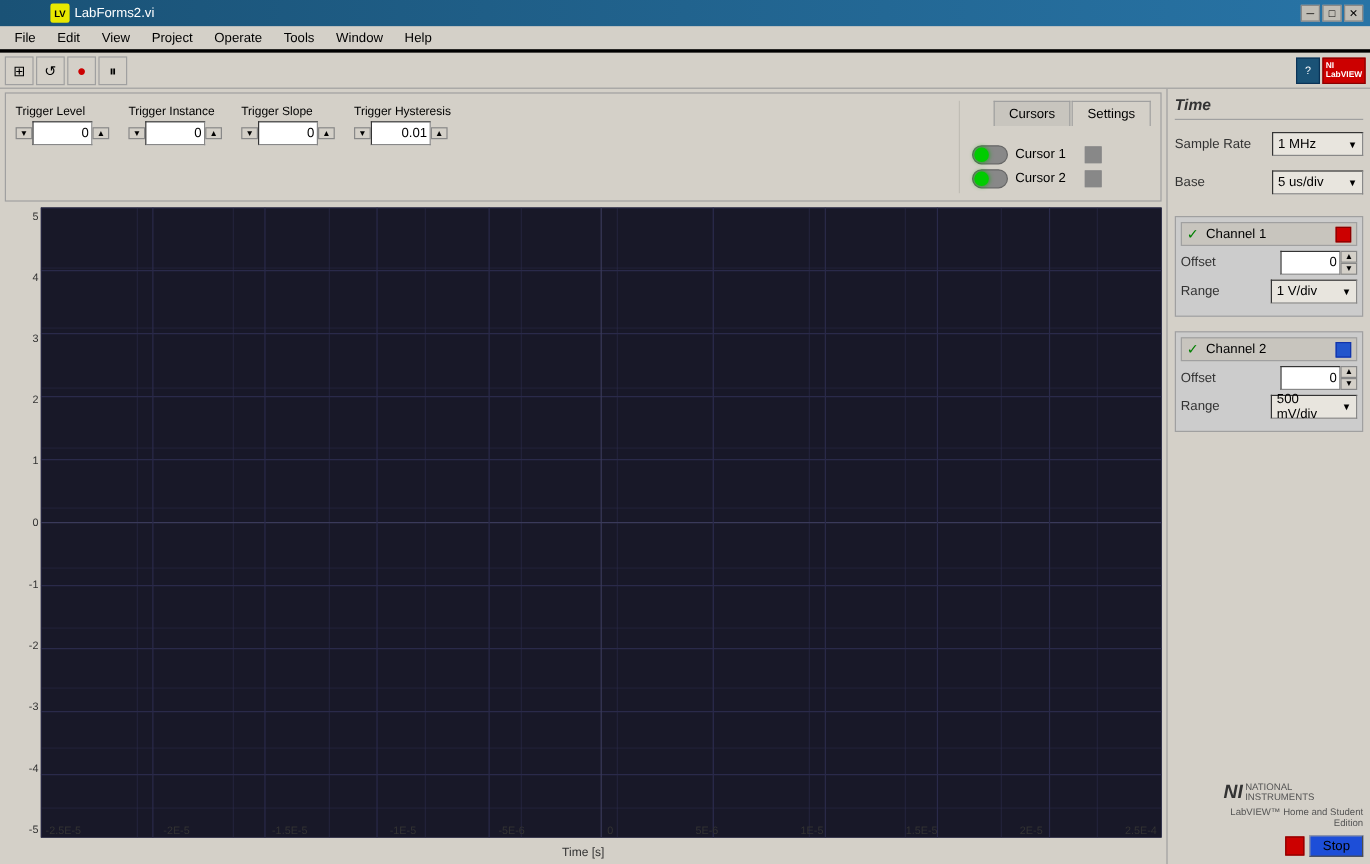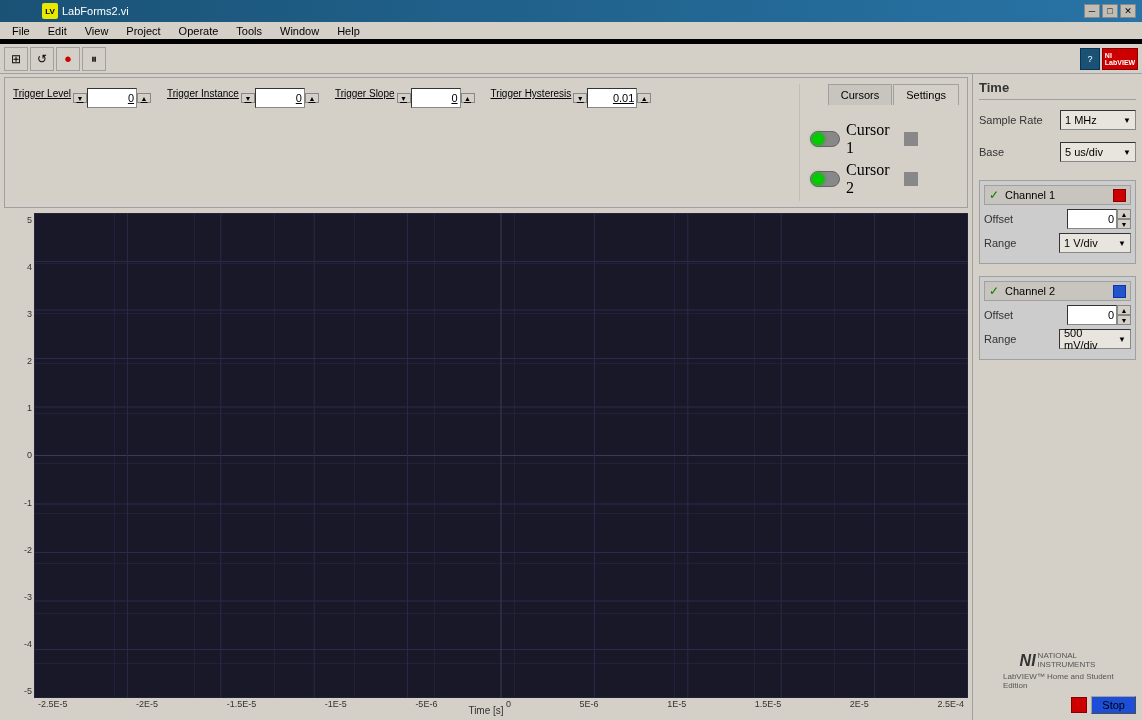--- a/index.html
+++ b/index.html
@@ -6,51 +6,51 @@
     body { font-family: 'Segoe UI', Tahoma, Arial, sans-serif; font-size: 11px; background: #d4d0c8; width: 1142px; height: 720px; overflow: hidden; }
     
     
     .title-bar { background: linear-gradient(to right, #1a5276, #2874a6); height: 22px; display: flex; align-items: center; justify-content: space-between; padding: 0 6px; color: white; font-size: 11px; }
     .title-bar-left { display: flex; align-items: center; gap: 4px; padding-left: 36px; }
     .title-bar-logo { width: 16px; height: 16px; background: #e8e800; border-radius: 2px; font-size: 8px; display: flex; align-items: center; justify-content: center; color: #000; font-weight: bold; }
     .title-bar-controls { display: flex; gap: 2px; }
     .title-btn { width: 16px; height: 14px; background: #c0bdb5; border: 1px solid #888; font-size: 9px; display: flex; align-items: center; justify-content: center; cursor: pointer; color: #000; }
     
     
-    .menu-bar { background: #d4d0c8; height: 22px; display: flex; align-items: center; padding: 0 4px; border-bottom: 5px solid #000000; gap: 2px; }
+    .menu-bar { background: #d4d0c8; height: 22px; display: flex; align-items: center; padding: 0 4px; border-bottom: 3px solid #000000; gap: 2px; }
     .menu-item { padding: 2px 8px; font-size: 11px; cursor: pointer; color: #000; }
     
     
     .toolbar { background: #d4d0c8; height: 30px; display: flex; align-items: center; padding: 2px 4px; border-bottom: 1px solid #a0a0a0; gap: 2px; }
     .toolbar-btn { width: 24px; height: 24px; background: #d4d0c8; border: 1px solid #a0a0a0; display: flex; align-items: center; justify-content: center; cursor: pointer; font-size: 12px; }
     .spinner-input { display: flex; align-items: center; }
     .spinner-input input { width: 55px; height: 20px; border: 1px inset #888; background: #fff; font-size: 11px; padding: 1px 2px; text-align: right; }
     .spin-btn { width: 14px; height: 10px; background: #d4d0c8; border: 1px solid #888; font-size: 7px; display: flex; align-items: center; justify-content: center; cursor: pointer; line-height: 1; }
-    .cursor-label { font-size: 16px; width: 52px; font-family: Liberation Serif, serif; }
+    .cursor-label { font-size: 11px; width: 52px; }
     .cursor-color-btn { width: 14px; height: 14px; border: 1px solid #888; cursor: pointer; }
     
     
     .right-panel { width: 170px; background: #d4d0c8; border-left: 1px solid #a0a0a0; padding: 6px; display: flex; flex-direction: column; gap: 6px; overflow-y: auto; }
     .field-row { display: flex; align-items: center; justify-content: space-between; margin-bottom: 6px; }
     .field-label { font-size: 11px; color: #333; }
     .dropdown-field select, .dropdown-box { background: #e8e5de; border: 1px inset #888; font-size: 11px; height: 20px; padding: 1px 2px; width: 80px; }
     .dropdown-box { display: flex; align-items: center; justify-content: space-between; padding: 1px 4px; cursor: pointer; width: 80px; }
     .channel-header { display: flex; align-items: center; gap: 4px; margin-bottom: 6px; background: #c8c5be; padding: 3px 4px; border: 1px solid #a0a0a0; }
     .offset-row { display: flex; align-items: center; justify-content: space-between; margin-bottom: 4px; }
     .offset-input { display: flex; align-items: center; }
     .offset-input input { width: 50px; height: 20px; border: 1px inset #888; background: #fff; font-size: 11px; padding: 1px 4px; text-align: right; }
     .scope-tabs-row { display: flex; background: #c0bdb5; padding: 3px 3px 0; gap: 1px; }
     .scope-tab { padding: 4px 18px; background: #d4d0c8; border: 1px solid #a0a0a0; border-bottom: none; cursor: pointer; font-size: 11px; }
     .scope-tab.active { background: #d8d5ce; }
     
     .controls-panel { background: #d4d0c8; border: 1px solid #a0a0a0; margin: 3px 4px; padding: 6px 8px; }
     .trig-inner-tab { padding: 2px 10px; background: #c0bdb5; border: 1px solid #a0a0a0; border-bottom: none; cursor: pointer; font-size: 11px; }
     .trig-inner-tab.active { background: #d4d0c8; }
     .trig-controls { display: flex; gap: 16px; padding: 4px 0; }
-    .trig-field { display: flex; flex-direction: row; gap: 2px; text-decoration: underline; }
+    .trig-field { display: flex; flex-direction: column; gap: 2px; }
     .trig-field-label { font-size: 10px; }
     .sec-inner-tab { padding: 4px 12px; background: #c8c5be; border: 1px solid #a0a0a0; border-bottom: none; cursor: pointer; font-size: 11px; }
     .sec-inner-tab.active { background: #d4d0c8; }
     
     .full-controls-row { display: flex; width: 100%; }
     .trig-left { flex: 1; }
     .trig-right { width: 160px; border-left: 1px solid #c0bdb5; padding-left: 10px; }
     
     .cursor-item { display: flex; align-items: center; gap: 6px; margin-bottom: 4px; }
     .toggle-switch { width: 30px; height: 16px; background: #888; border-radius: 8px; border: 1px solid #666; position: relative; cursor: pointer; }
@@ -223,41 +223,41 @@
         <line x1="70%" y1="0" x2="70%" y2="100%" stroke="#2a2a4a" stroke-width="1"></line>
         <line x1="80%" y1="0" x2="80%" y2="100%" stroke="#2a2a4a" stroke-width="1"></line>
         <line x1="90%" y1="0" x2="90%" y2="100%" stroke="#2a2a4a" stroke-width="1"></line>
         <line x1="100%" y1="0" x2="100%" y2="100%" stroke="#2a2a4a" stroke-width="1"></line>
       </svg>
 
       <div style="position:absolute; left:2px; top:0; bottom:20px; width:12px; display:flex; align-items:center; justify-content:center;">
         
       </div>
 
-      <div style="position:absolute; bottom:4px; left:30px; right:0; height:20px; display:flex; justify-content:space-between; align-items:center; padding:0 4px;">
+      <div style="position:absolute; bottom:16px; left:30px; right:0; height:20px; display:flex; justify-content:space-between; align-items:center; padding:0 4px;">
         <span class="x-label-item">-2.5E-5</span>
         <span class="x-label-item">-2E-5</span>
         <span class="x-label-item">-1.5E-5</span>
         <span class="x-label-item">-1E-5</span>
         <span class="x-label-item">-5E-6</span>
         <span class="x-label-item">0</span>
         <span class="x-label-item">5E-6</span>
         <span class="x-label-item">1E-5</span>
         <span class="x-label-item">1.5E-5</span>
         <span class="x-label-item">2E-5</span>
         <span class="x-label-item">2.5E-4</span>
       </div>
 
       <div style="position:absolute; bottom:2px; left:50%; transform:translateX(-50%); font-size:10px; color:#333;">Time [s]</div>
     </div>
 
   </div>
 
   <div class="right-panel">
-    <div style="font-size:13px; font-weight:bold; color:#333; border-bottom:1px solid #a0a0a0; padding-bottom:4px; margin-bottom:4px;">Time</div>
+    <div style="font-size:13px; font-weight:bold; color:#333; border-bottom:1px solid #a0a0a0; padding-bottom:4px; margin-bottom:4px;font-style:italic;">Time</div>
 
     <div class="field-row">
       <span class="field-label">Sample Rate</span>
       <div class="dropdown-box" style="background:#e8e5de; border:1px inset #888; width:76px; display:flex; align-items:center; justify-content:space-between; padding:1px 4px; height:20px; cursor:pointer;">
         <span style="font-size:11px;">1 MHz</span>
         <span style="font-size:8px;">▼</span>
       </div>
     </div>
 
     <div class="field-row">
@@ -321,21 +321,21 @@
         </div>
       </div>
     </div>
 
     <div style="margin-top:auto; padding-top:8px;">
       <div style="display:flex; flex-direction:column; align-items:center; margin-bottom:6px;">
         <div style="display:flex; align-items:center; gap:2px; margin-bottom:2px;">
           <div style="font-size:16px; font-weight:bold; color:#333; font-style:italic;">NI</div>
           <div style="font-size:8px; color:#555; line-height:1.1;">NATIONAL<br>INSTRUMENTS</div>
         </div>
-        <span style="font-size:8px; color:#555; text-align:left;padding-left:24px;">LabVIEW™ Home and Student Edition</span>
+        <span style="font-size:8px; color:#555; text-align:right;padding-left:24px;">LabVIEW™ Home and Student Edition</span>
       </div>
       <div style="display:flex; align-items:center; justify-content:flex-end; gap:4px;">
         <div style="width:16px; height:16px; background:#cc0000; border:1px solid #880000; cursor:pointer;"></div>
         <button style="background:#1d4ed8; border:1px outset #a0a0a0; padding:2px 10px; font-size:11px; cursor:pointer;">Stop</button>
       </div>
     </div>
   </div>
 
 </div>
 

